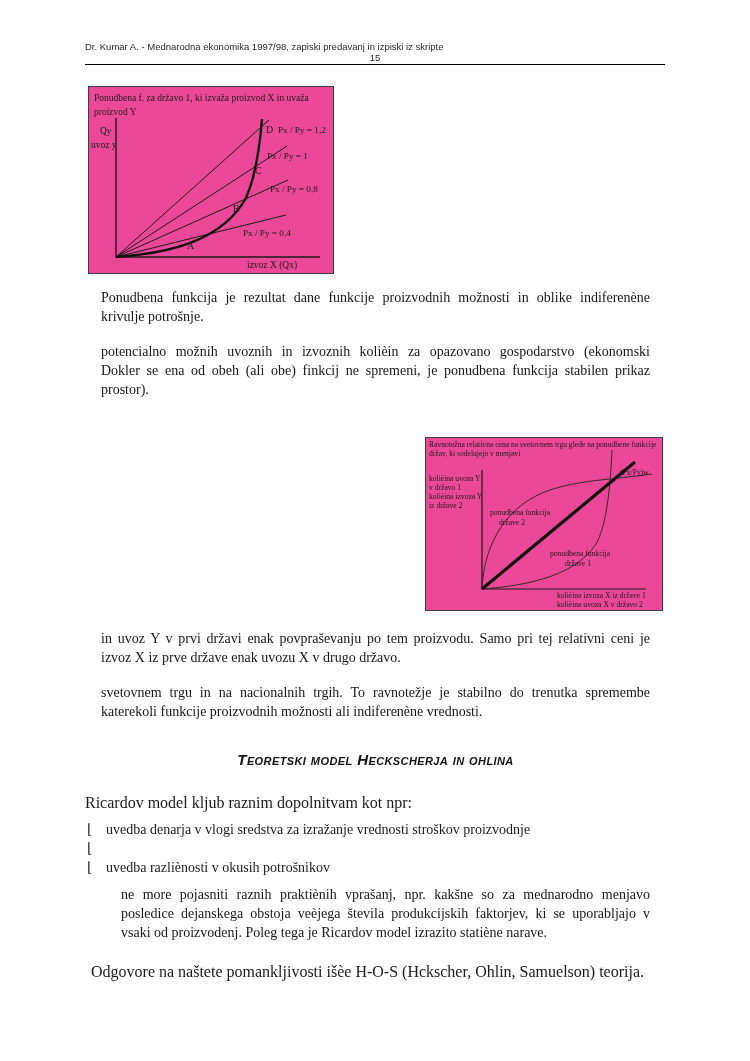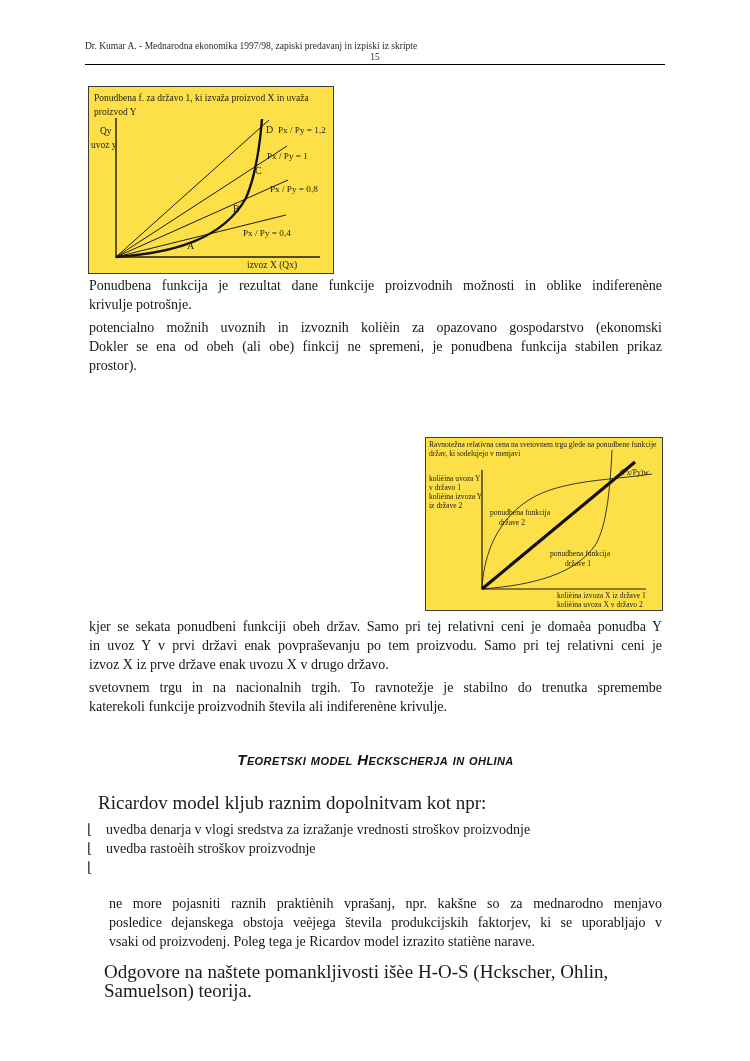--- a/index.html
+++ b/index.html
@@ -1,35 +1,35 @@
 <!DOCTYPE html>
 <html><head>
 <meta charset="utf-8">
 <style>
   html,body{margin:0;padding:0;background:#ffffff;}
   .page{position:relative;width:750px;height:1061px;background:#fff;color:#1a1a1a;
         font-family:"Liberation Serif",serif;overflow:hidden;}
   .abs{position:absolute;}
   
-  .hdr{font-family:Liberation Serif, serif;font-size:9.5px;color:#2a2a2a;}
+  .hdr{font-family:Liberation Sans, sans-serif;font-size:9.5px;color:#2a2a2a;}
   .hdr-rule{border-top:1.5px solid #000;height:0;}
   
-  .figbox{border:1px solid #3c3c3c;background:#fde047;}
+  .figbox{border:1px solid #3c3c3c;background:#ec4899;}
   .figbox svg{display:block;}
   svg text{font-family:"Liberation Serif",serif;fill:#1c1c1c;}
   
   .para{font-size:14px;line-height:19px;color:#161616;}
   .jl{text-align:justify;text-align-last:justify;}
   .jl-last{text-align-last:left;}
-  .pblock{margin:4px;}
+  .pblock{margin:16px;}
   .heading{font-family:"Liberation Sans",sans-serif;font-weight:bold;font-style:italic;
            font-variant:small-caps;font-size:15px;letter-spacing:.4px;color:#111;text-align:center;}
   .bullet-row{display:flex;font-size:14px;line-height:19px;}
   .bullet-glyph{width:19px;flex:0 0 19px;color:#222;}
-  .line14{font-size:19px;line-height:19px;margin-left:13px;}
+  .line14{font-size:16px;line-height:19px;}
 </style>
 </head>
 <body>
 
 <div class="page">
 
   <div class="abs hdr" style="left:85px;top:41px;width:580px;">Dr. Kumar A. - Mednarodna ekonomika 1997/98, zapiski predavanj in izpiski iz skripte</div>
   <div class="abs hdr" style="left:85px;top:52px;width:580px;text-align:center;">15</div>
   <div class="abs hdr-rule" style="left:85px;top:64px;width:580px;"></div>
 
@@ -100,49 +100,48 @@
       <text x="124" y="118" font-size="7.6">ponudbena funkcija</text>
       <text x="139" y="128" font-size="7.6">države 1</text>
 
       <text x="131" y="160" font-size="7.6">kolièina izvoza X iz države 1</text>
       <text x="131" y="169" font-size="7.6">kolièina uvoza X v državo 2</text>
     </svg>
   </div>
 
   <div class="abs para" style="left:85px;top:613px;width:581px;">
     <div class="pblock">
-        <div class="jl">kjer se sekata ponudbeni funkciji obeh držav. Samo pri tej relativni ceni je domaèa ponudba Y</div>
         <div class="jl">in uvoz Y v prvi državi enak povpraševanju po tem proizvodu. Samo pri tej relativni ceni je</div>
         <div class="jl jl-last">izvoz X iz prve države enak uvozu X v drugo državo.</div>
       </div>
     <div class="pblock">
         <div class="jl">svetovnem trgu in na nacionalnih trgih. To ravnotežje je stabilno do trenutka spremembe</div>
-        <div class="jl jl-last">katerekoli funkcije proizvodnih števila ali indiferenène krivulje.</div>
+        <div class="jl jl-last">katerekoli funkcije proizvodnih možnosti ali indiferenène vrednosti.</div>
       </div>
   </div>
 
   <div class="abs heading" style="left:85px;top:751px;width:581px;">Teoretski model Heckscherja in ohlina</div>
 
   <div class="abs line14" style="left:85px;top:793px;width:581px;">Ricardov model kljub raznim dopolnitvam kot npr:</div>
 
   <div class="abs" style="left:87px;top:820px;width:579px;">
     <div class="bullet-row">
       <span class="bullet-glyph">⌊</span>
       <span>uvedba denarja v vlogi sredstva za izražanje vrednosti stroškov proizvodnje</span>
     </div>
     <div class="bullet-row">
       <span class="bullet-glyph">⌊</span>
-      <span>uvedba rastoèih stroškov proizvodnje</span>
     </div>
     <div class="bullet-row">
       <span class="bullet-glyph">⌊</span>
+      <span>uvedba razliènosti v okusih potrošnikov</span>
     </div>
   </div>
 
-  <div class="abs para" style="left:105px;top:890px;width:561px;">
+  <div class="abs para" style="left:105px;top:869px;width:561px;">
     <div class="pblock">
         <div class="jl">ne more pojasniti raznih praktiènih vprašanj, npr. kakšne so za mednarodno menjavo</div>
         <div class="jl">posledice dejanskega obstoja veèjega števila produkcijskih faktorjev, ki se uporabljajo v</div>
         <div class="jl jl-last">vsaki od proizvodenj. Poleg tega je Ricardov model izrazito statiène narave.</div>
       </div>
   </div>
 
   <div class="abs line14" style="left:91px;top:962px;width:561px;">Odgovore na naštete pomankljivosti išèe H-O-S (Hckscher, Ohlin, Samuelson) teorija.</div>
 
 </div>

